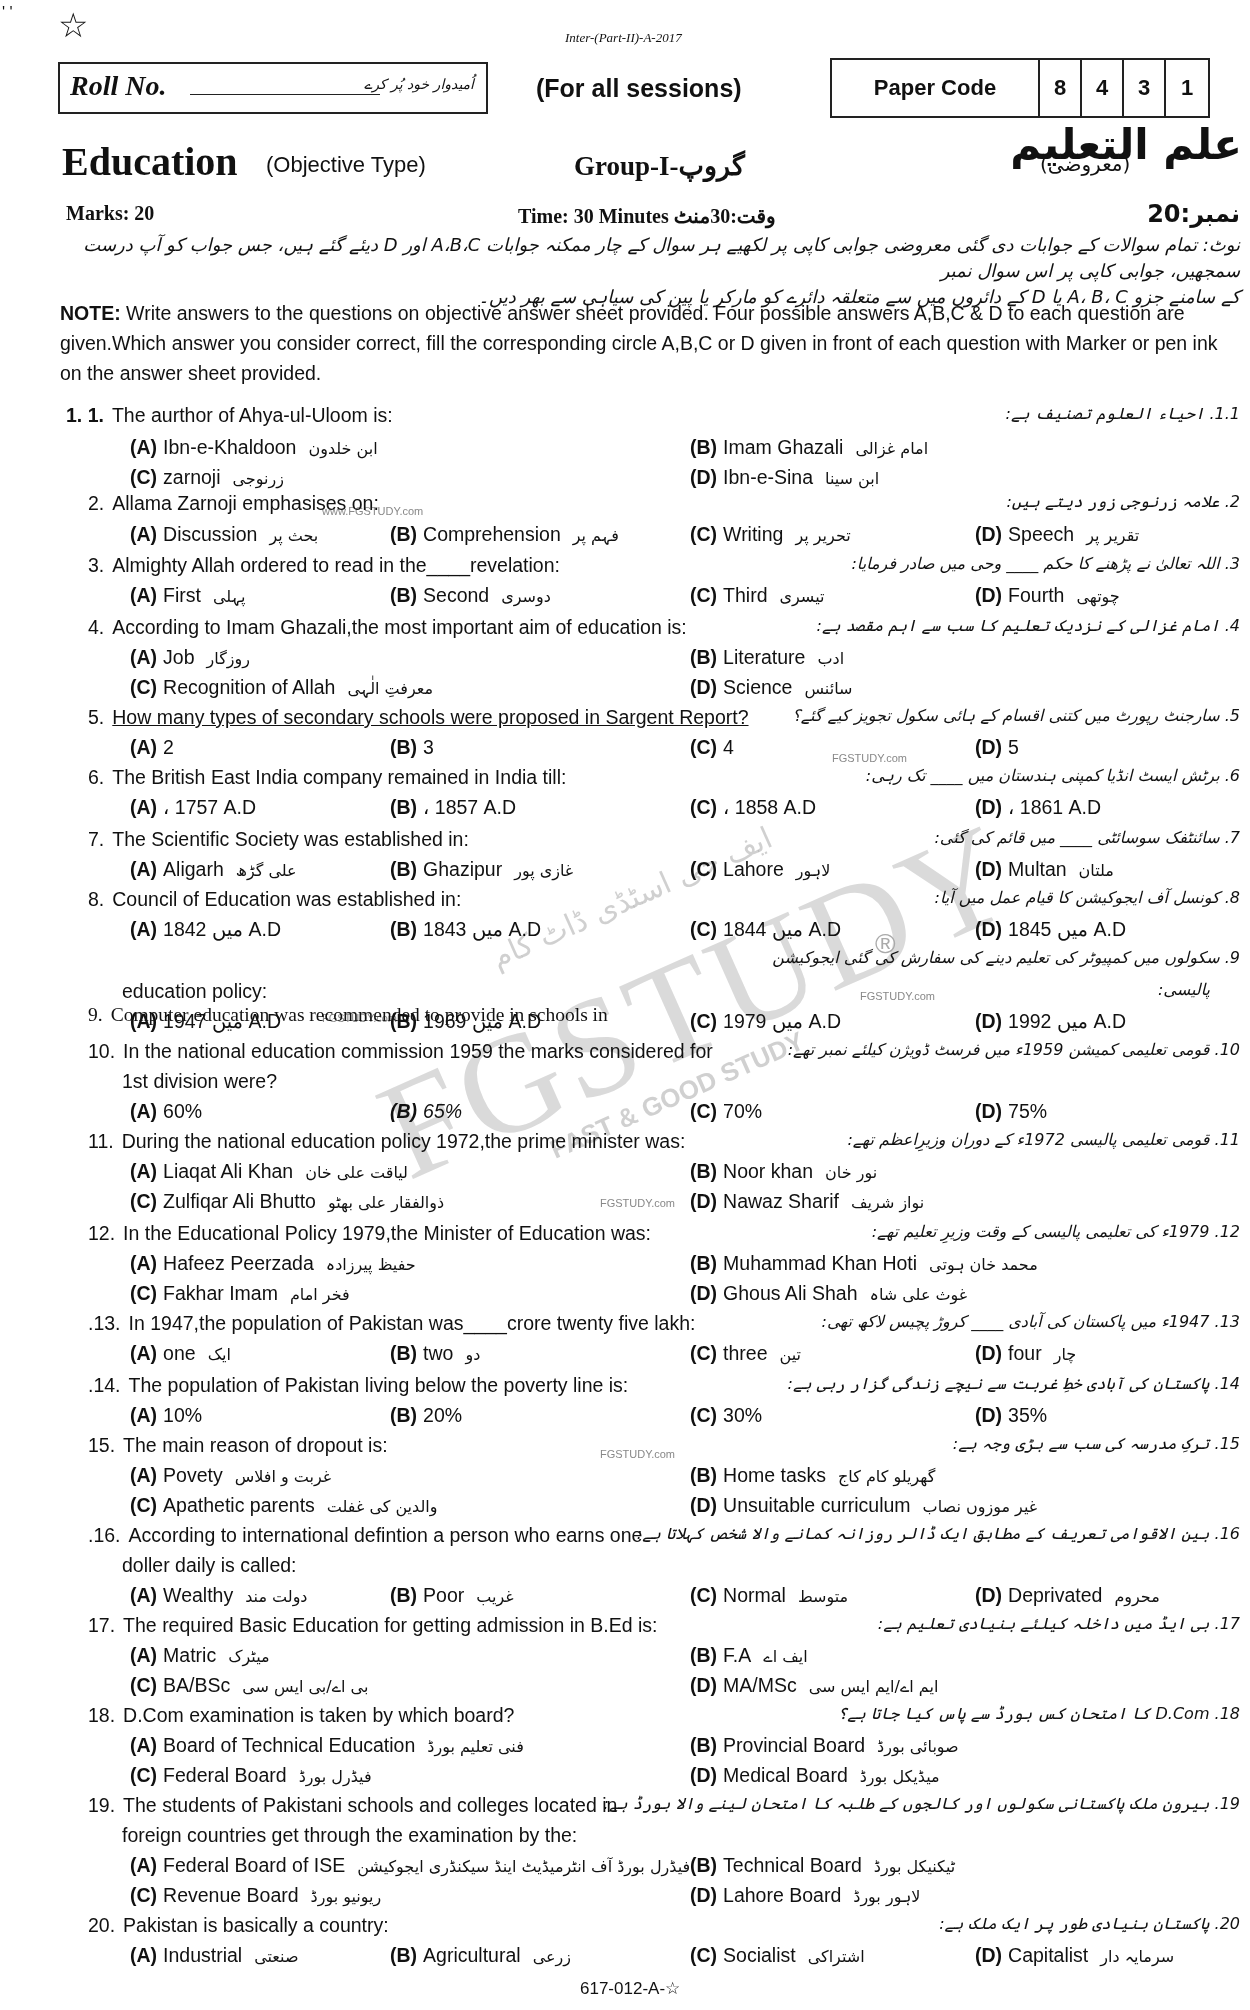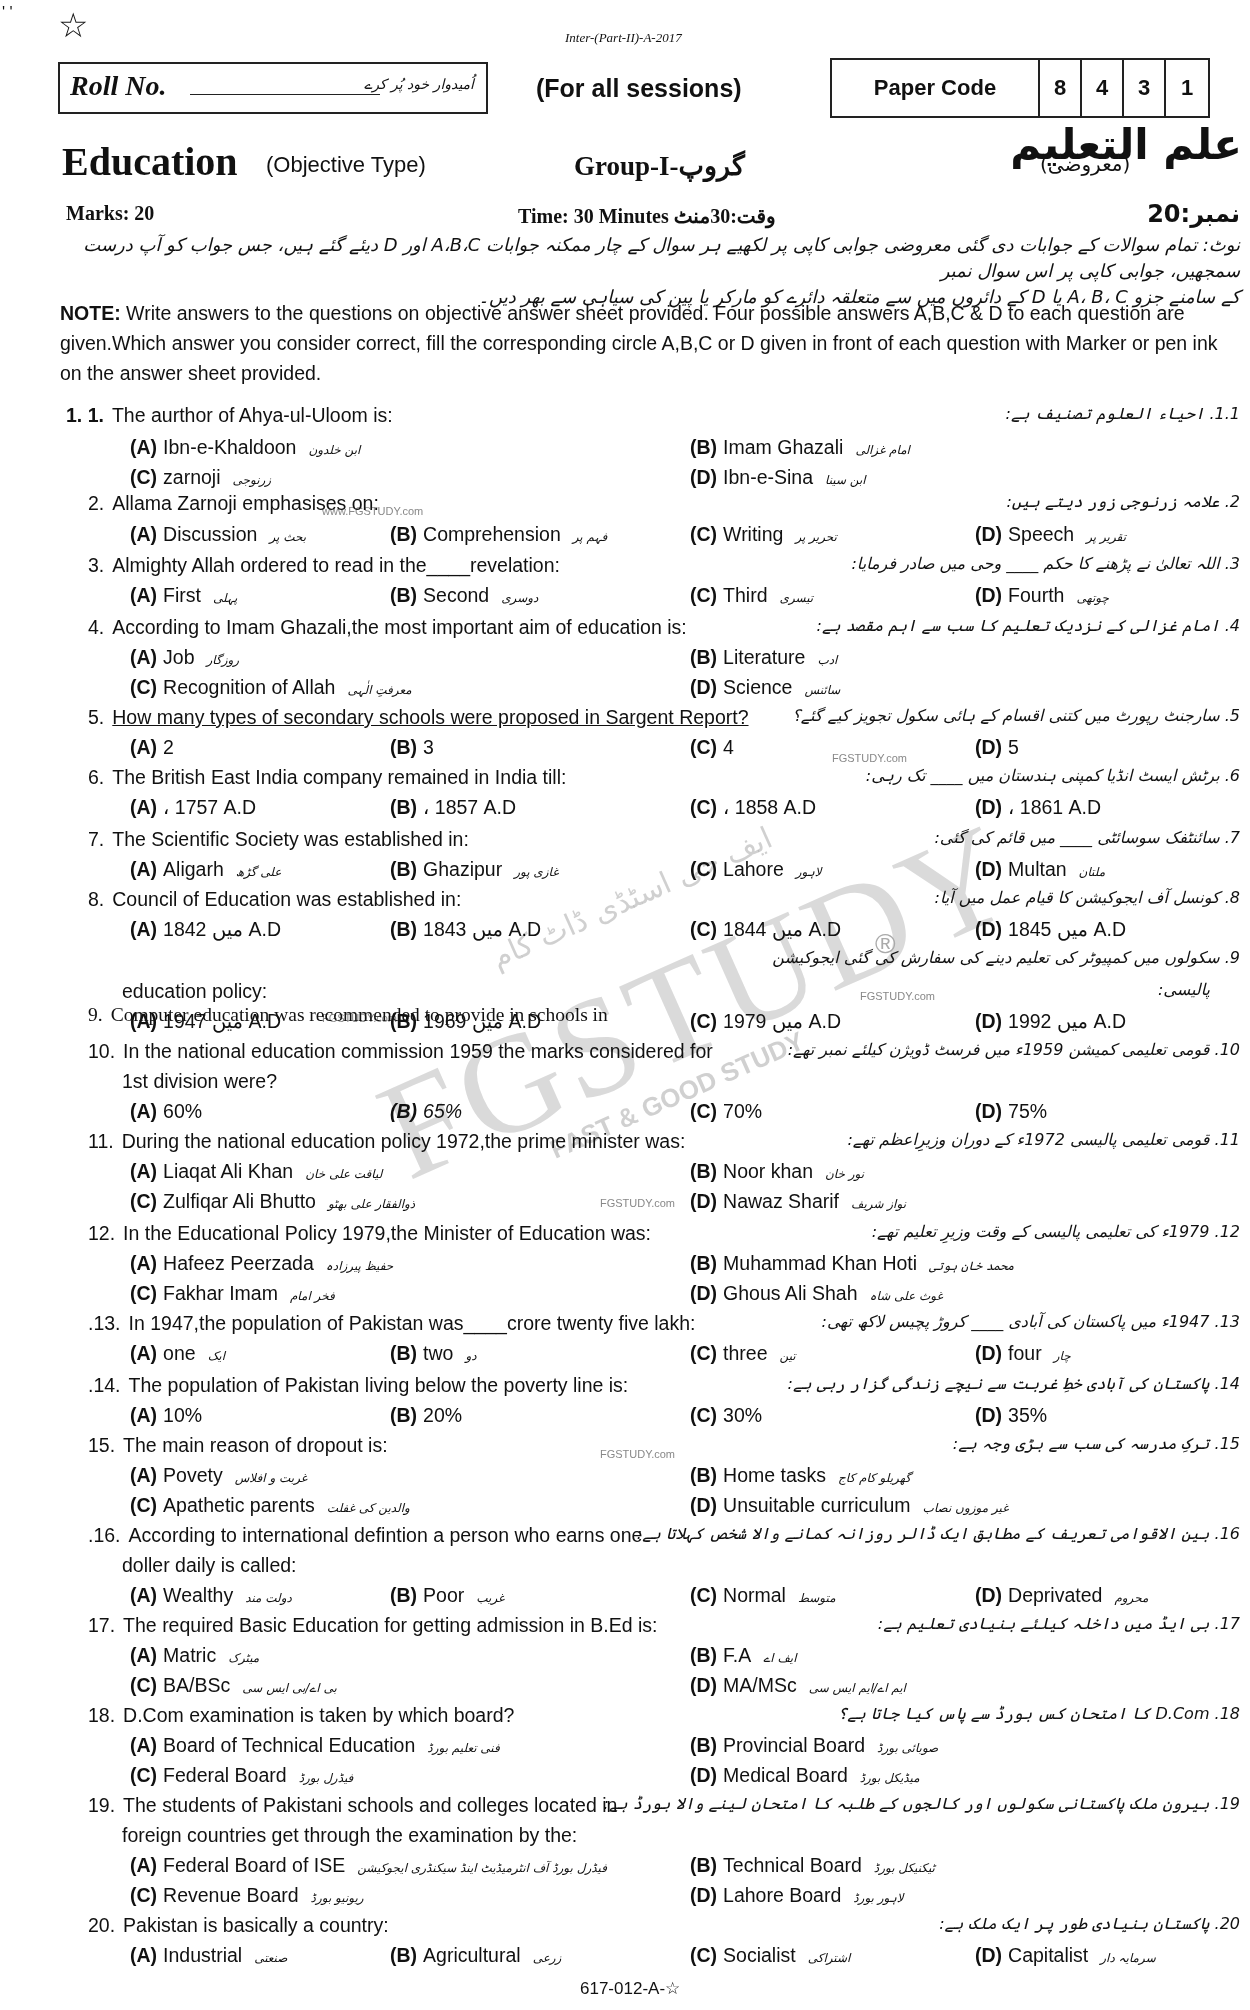--- a/index.html
+++ b/index.html
@@ -35,21 +35,21 @@
 
   .urdu-note { right: 10px; top: 232px; width: 1160px; font-size: 18px; line-height: 26px; text-align: right; font-style: italic; }
   .note { left: 60px; top: 298px; width: 1170px; font-size: 19.5px; line-height: 30px; }
   .note b { font-weight: bold; }
 
   
   .q-row { position: absolute; font-size: 19.5px; white-space: nowrap; }
   .q-num { display: inline-block; }
   .opt { position: absolute; font-size: 19.5px; white-space: nowrap; }
   .opt .lt { font-weight: bold; margin-right: 6px; }
-  .opt .ur { margin-left: 12px; font-size: 12px; font-style: italic; }
+  .opt .ur { margin-left: 12px; font-size: 16px; }
   .q-urdu { position: absolute; right: 10px; font-size: 16px; font-style: italic; white-space: nowrap; text-align: right; }
 
   .wm { position: absolute; color: #c8c8c8; pointer-events: none; }
   .wm-small { font-size: 11px; color: #888; }
   .wm-big { left: 360px; top: 920px; font-size: 140px; font-family: "Liberation Serif", serif; transform: rotate(-24deg); color: rgba(150,150,150,0.35); letter-spacing: 4px; }
   .wm-tag { left: 540px; top: 1080px; font-size: 26px; font-weight: bold; transform: rotate(-24deg); color: rgba(150,150,150,0.45); }
   .wm-reg { left: 875px; top: 928px; font-size: 28px; color: #aaa; }
   .footer { left: 580px; top: 1978px; font-size: 17px; }
 </style>
 </head>

